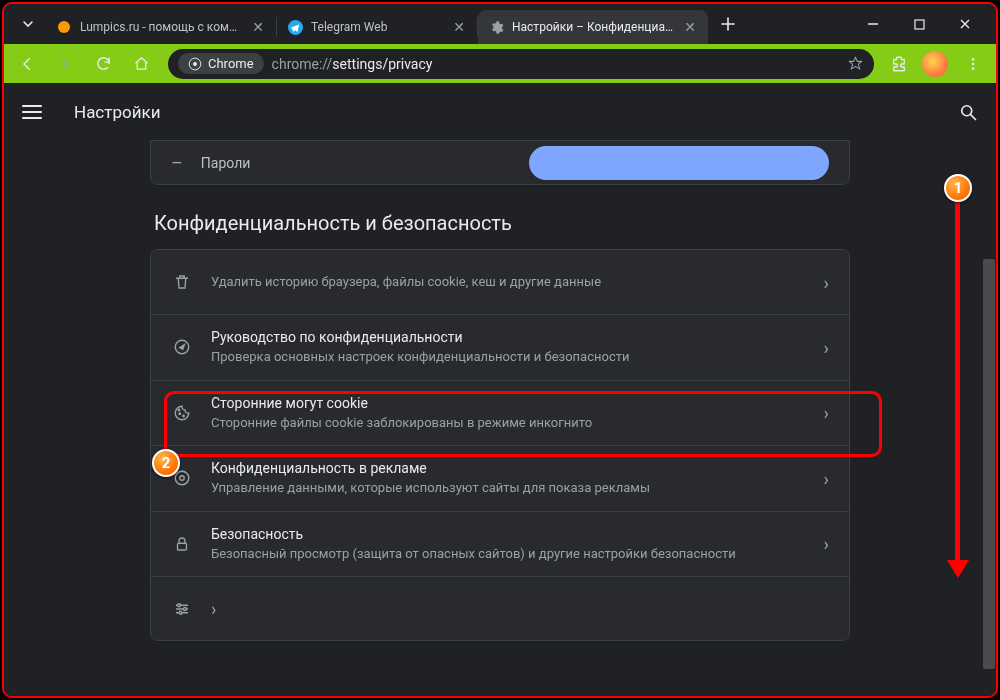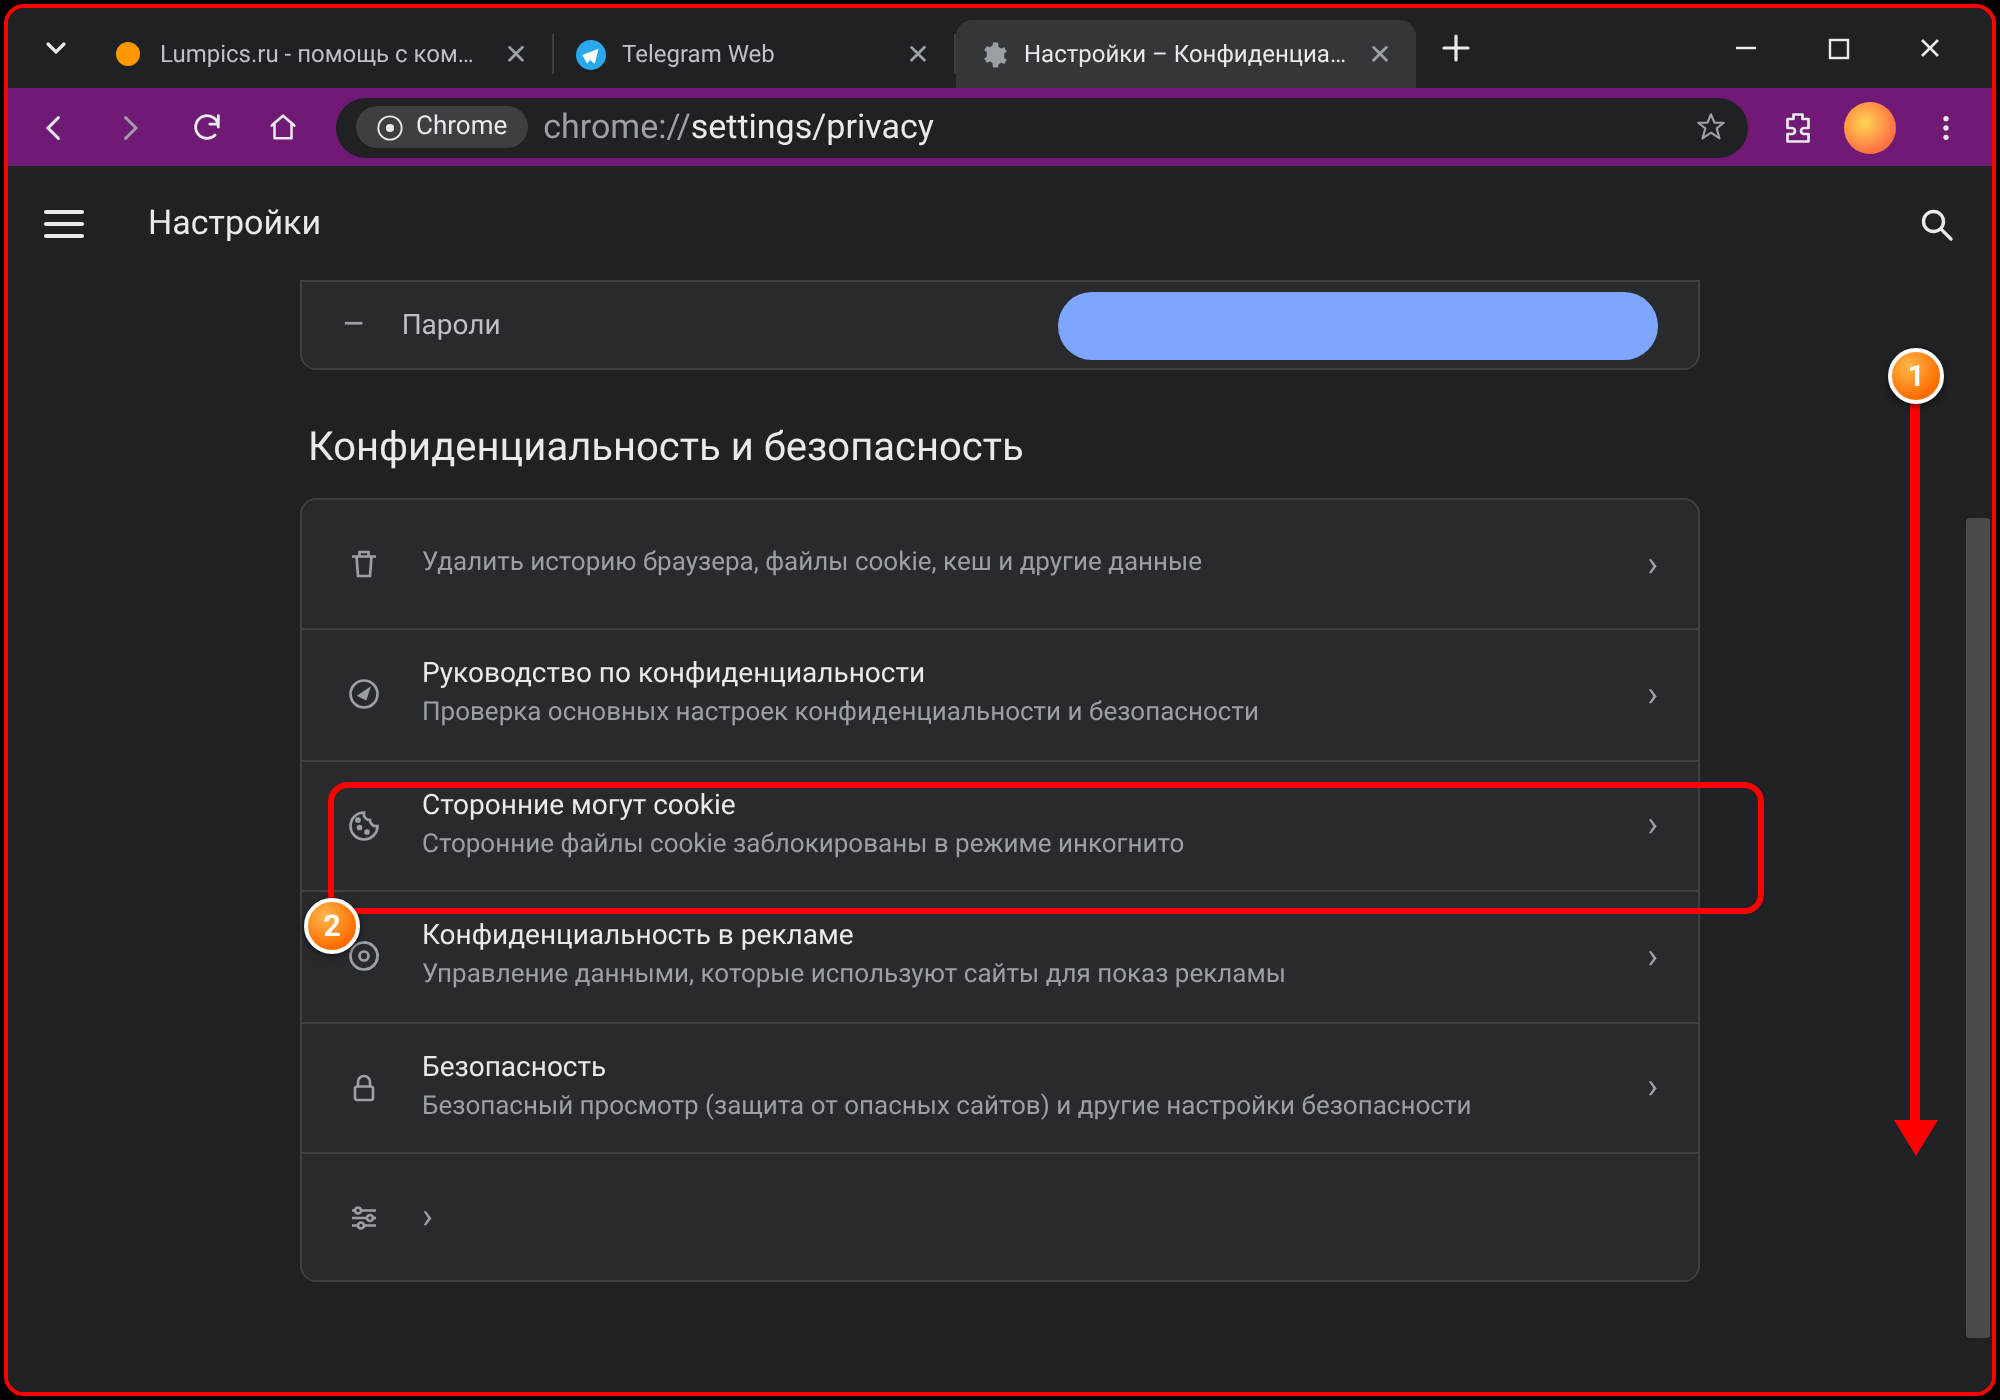--- a/index.html
+++ b/index.html
@@ -11,27 +11,27 @@
   .tab{height:34px;display:flex;align-items:center;padding:0 10px;gap:8px;border-radius:8px 8px 0 0;color:#bdc1c6;max-width:230px;min-width:200px;position:relative;background:#202124;}
   .tab.active{background:#35363a;color:#e8eaed;}
   .tab .favicon{width:16px;height:16px;flex:0 0 16px;display:flex;align-items:center;justify-content:center;}
   .tab .t-title{font-size:12px;white-space:nowrap;overflow:hidden;text-overflow:ellipsis;flex:1;}
   .tab .t-close{width:16px;height:16px;color:#9aa0a6;display:flex;align-items:center;justify-content:center;font-size:14px;}
   .tab-sep{width:1px;height:20px;background:#3c4043;margin-bottom:7px;}
   .newtab{width:28px;height:28px;margin:0 6px 6px 6px;display:flex;align-items:center;justify-content:center;color:#e8eaed;border-radius:50%;}
   .win-controls{margin-left:auto;display:flex;height:40px;}
   .win-btn{width:46px;display:flex;align-items:center;justify-content:center;color:#e8eaed;}
   
-  .toolbar{height:40px;background:#701a75;display:flex;align-items:center;padding:0 6px;gap:4px;border-bottom:1px solid #202124;}
+  .toolbar{height:40px;background:#84cc16;display:flex;align-items:center;padding:0 6px;gap:4px;border-bottom:1px solid #202124;}
   .tbtn{width:34px;height:34px;display:flex;align-items:center;justify-content:center;color:#9aa0a6;border-radius:50%;}
   .tbtn.enabled{color:#e8eaed;}
   .omnibox{flex:1;height:30px;background:#202124;border-radius:15px;display:flex;align-items:center;padding:0 10px;gap:8px;margin:0 6px;}
   .chip{display:flex;align-items:center;gap:6px;color:#e8eaed;font-size:13px;background:#3c4043;padding:3px 10px;border-radius:12px;}
   .chip svg{width:14px;height:14px;}
-  .url{color:#e8eaed;font-size:17px;}
+  .url{color:#e8eaed;font-size:14px;}
   .url .dim{color:#9aa0a6;}
   .omni-right{margin-left:auto;display:flex;gap:10px;align-items:center;}
   .star{color:#9aa0a6;}
   .ext-btn{color:#e8eaed;display:flex;align-items:center;justify-content:center;width:30px;}
   .avatar{width:26px;height:26px;border-radius:50%;background:radial-gradient(circle at 40% 40%,#ffd54f,#ff7043 70%);margin:0 4px;}
   
   .content{position:absolute;top:80px;left:0;right:0;bottom:0;background:#202124;display:flex;}
   .page{flex:1;overflow:hidden;position:relative;}
   .settings-header{height:56px;display:flex;align-items:center;padding:0 18px;color:#e8eaed;gap:32px;}
   .hamburger{width:20px;height:20px;display:flex;flex-direction:column;justify-content:center;gap:4px;}
@@ -264,21 +264,21 @@
             <div class="row">
               <span class="icon">
                   <svg width="18" height="18" viewBox="0 0 24 24" fill="none" stroke="currentColor" stroke-width="1.8">
                     <circle cx="12" cy="12" r="9"></circle>
                     <path d="M12 3a9 9 0 010 18" stroke-dasharray="2 2"></path>
                     <circle cx="12" cy="12" r="3"></circle>
                   </svg>
                 </span>
               <div class="texts">
                 <div class="r-title">Конфиденциальность в рекламе</div>
-                <div class="r-sub">Управление данными, которые используют сайты для показ рекламы</div>
+                <div class="r-sub">Управление данными, которые используют сайты для показа рекламы</div>
               </div>
               <span class="chev">›</span>
             </div>
 
             <div class="row">
               <span class="icon">
                   <svg width="18" height="18" viewBox="0 0 24 24" fill="none" stroke="currentColor" stroke-width="1.8">
                     <rect x="6" y="11" width="12" height="9" rx="1.5"></rect>
                     <path d="M8 11V8a4 4 0 018 0v3"></path>
                   </svg>

